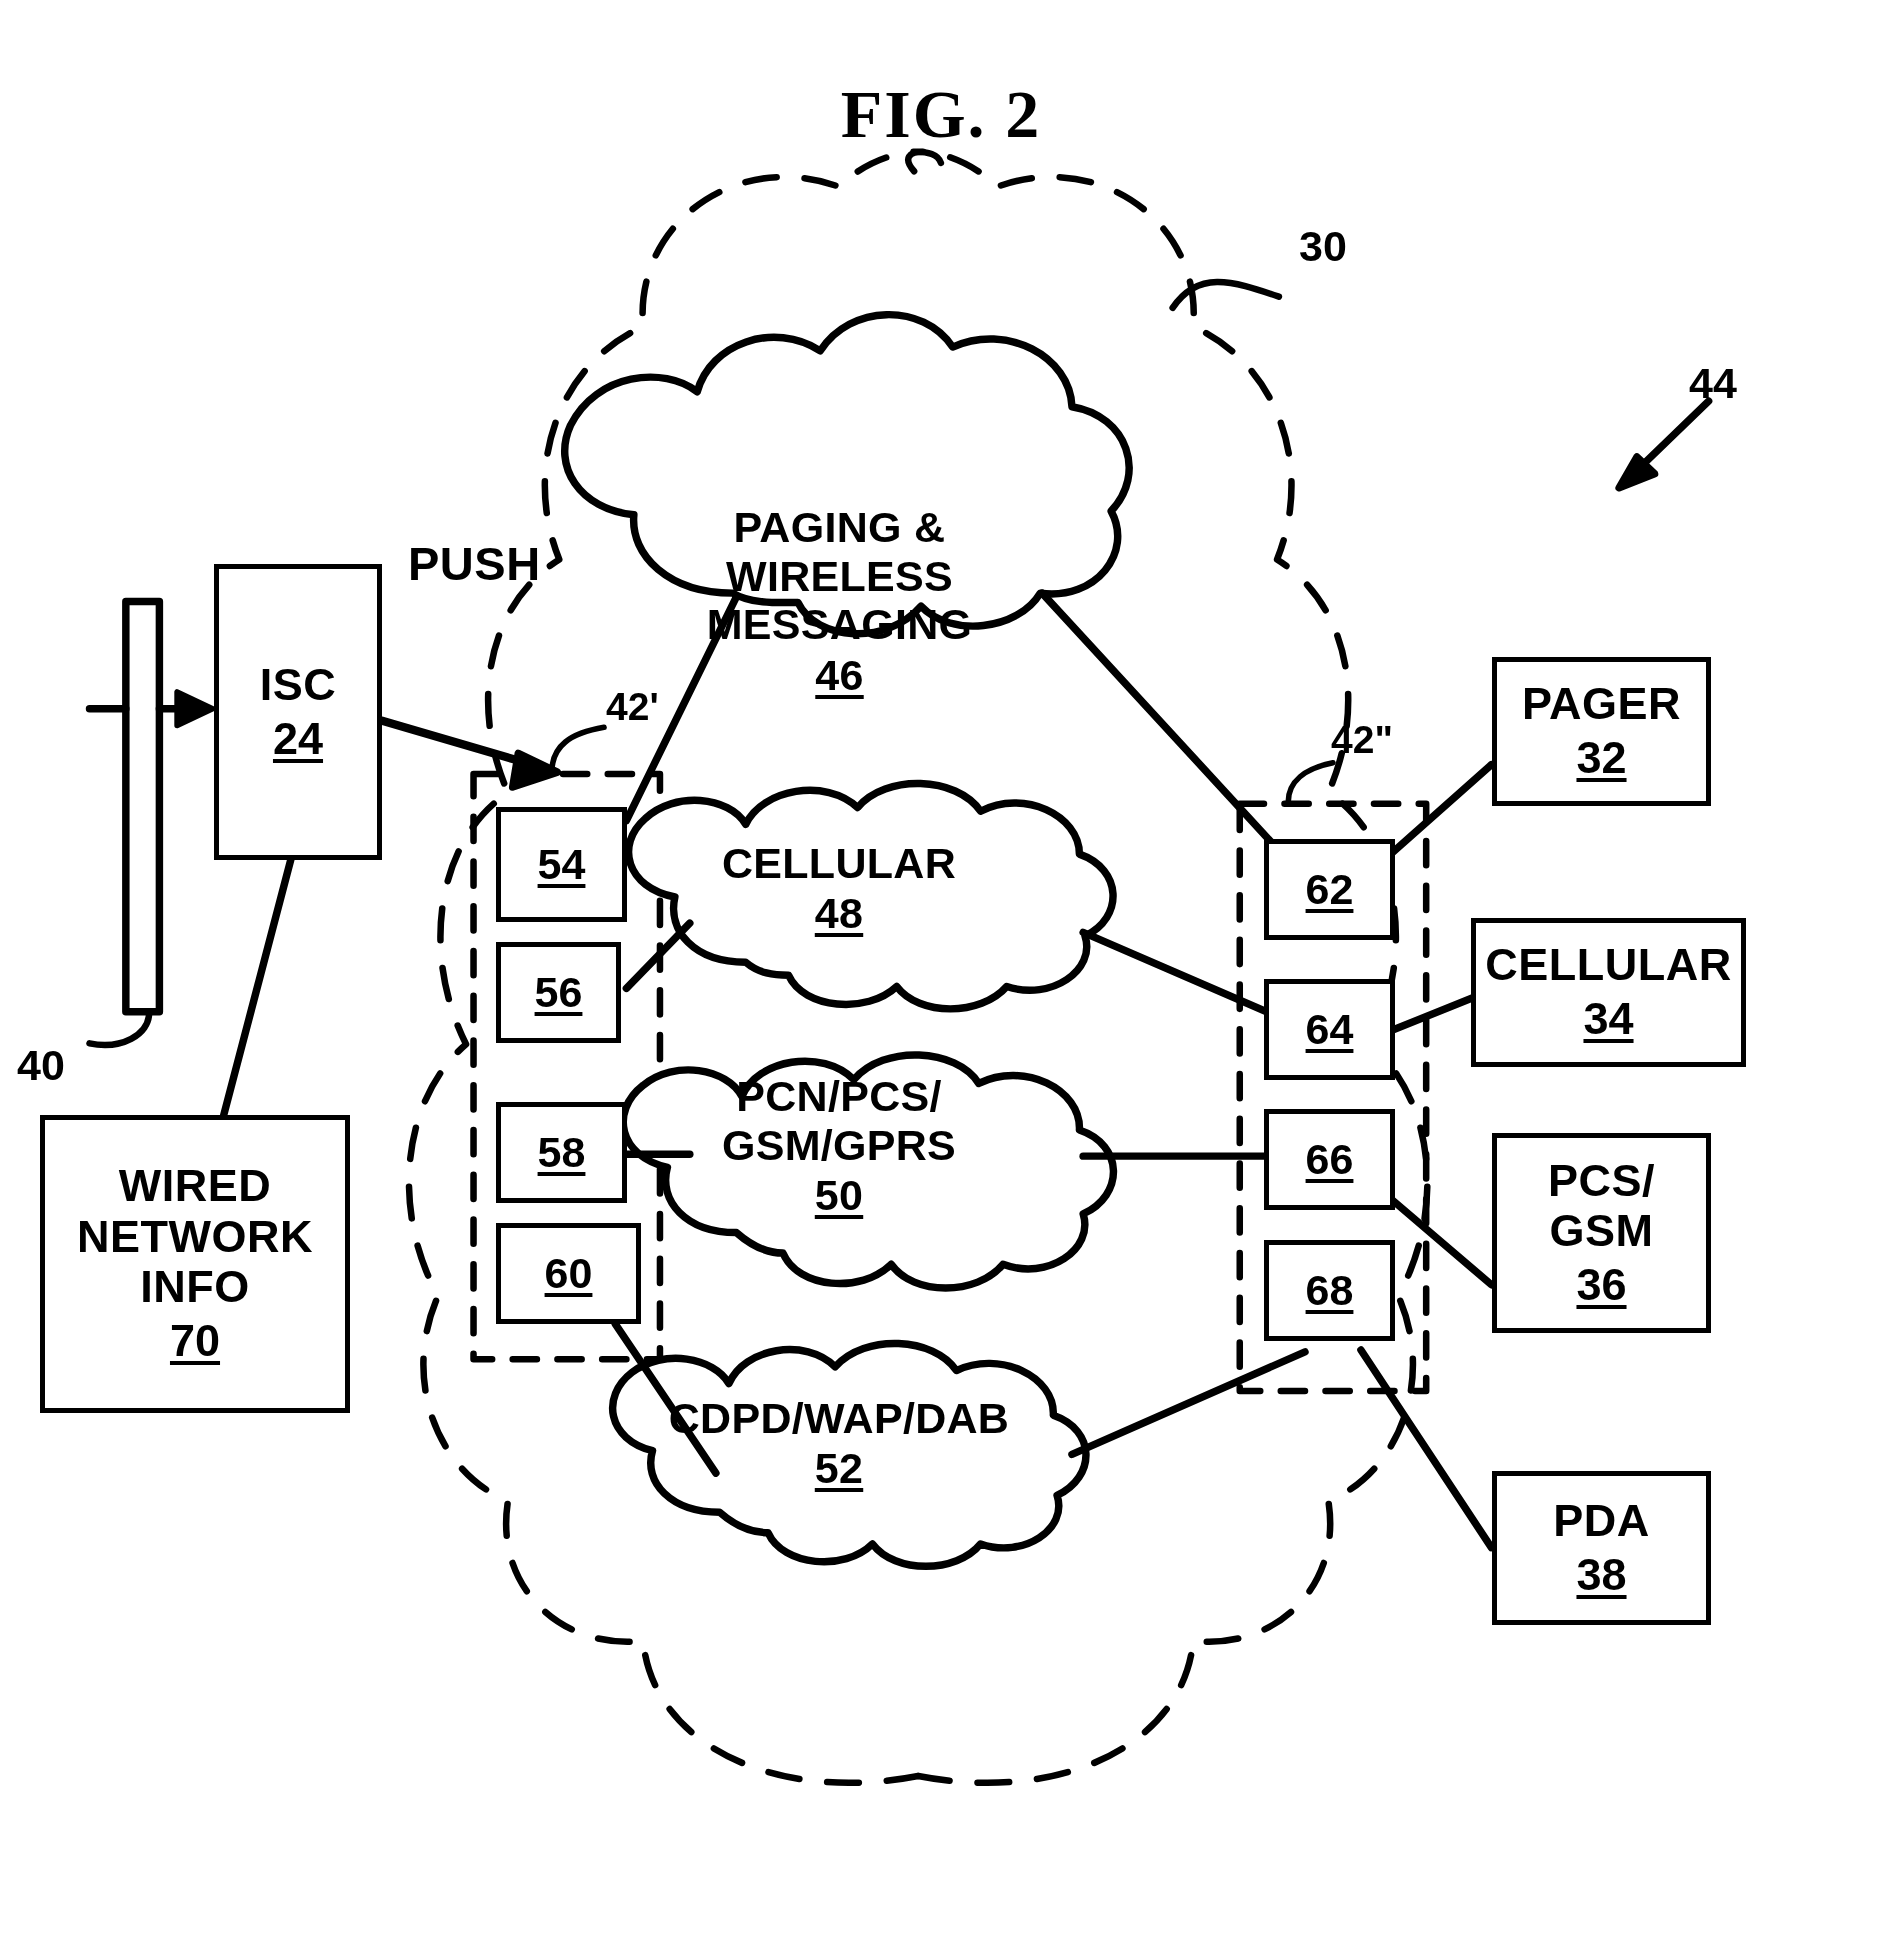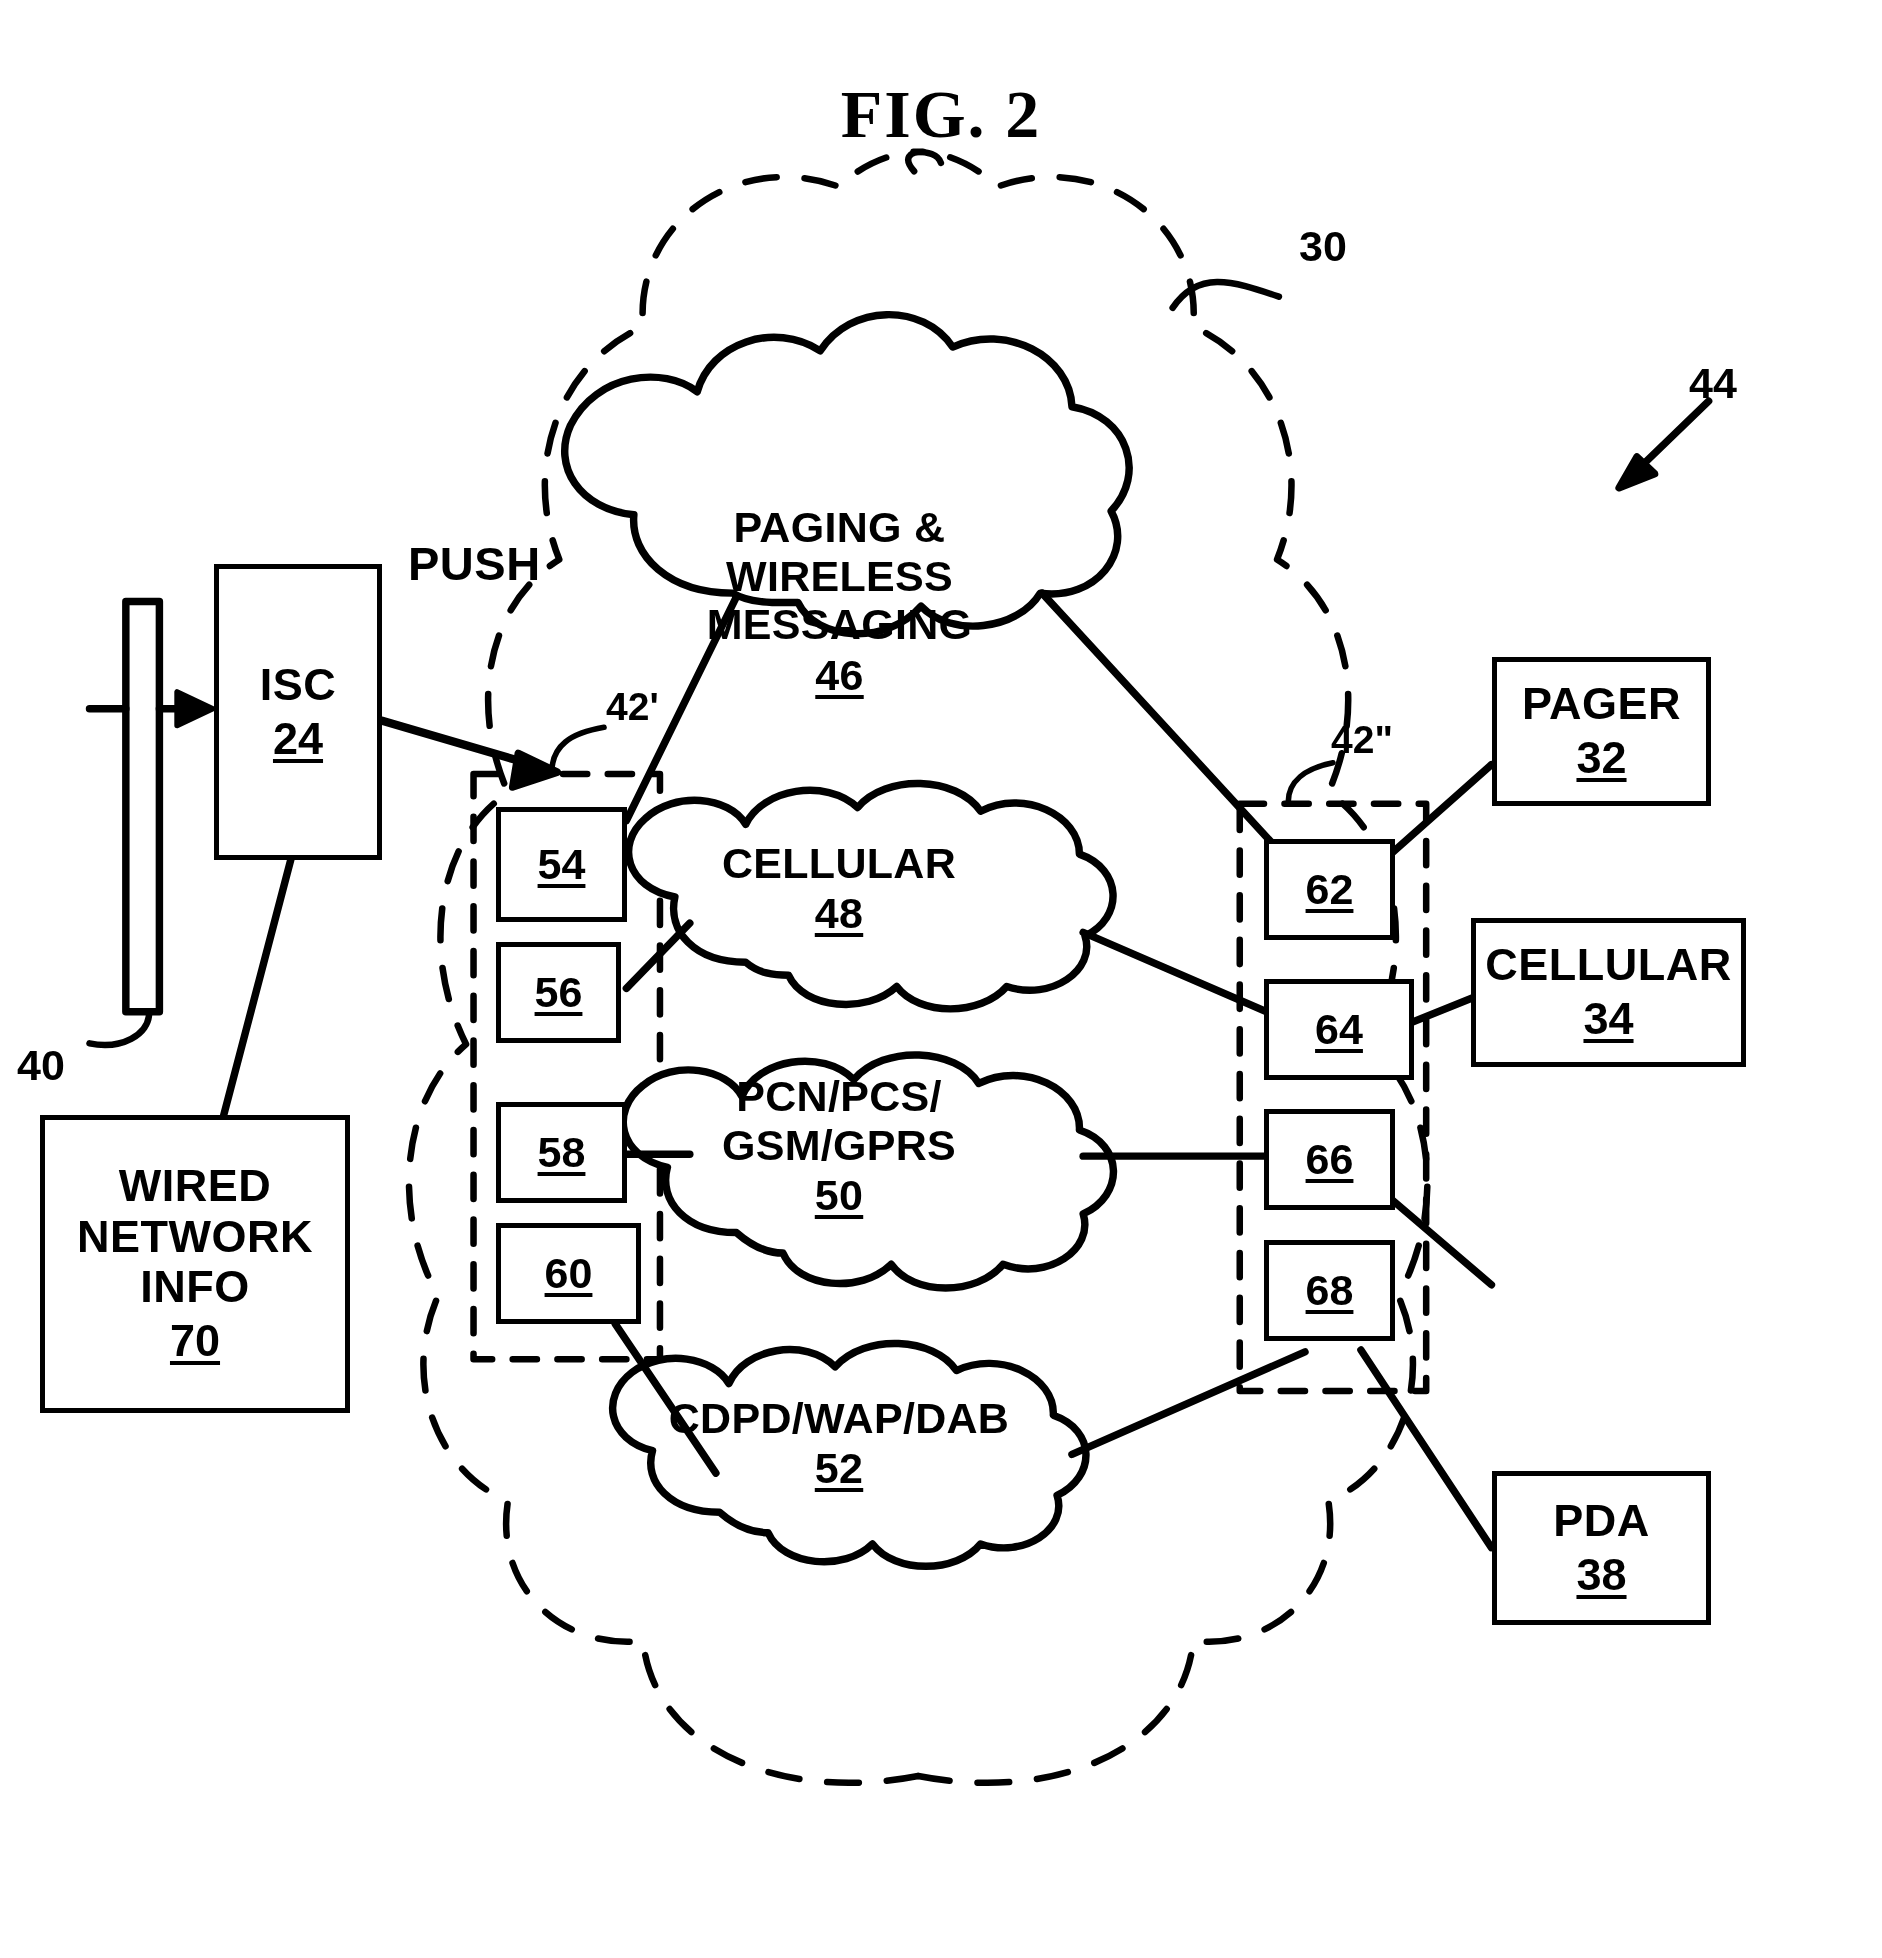--- a/index.html
+++ b/index.html
@@ -294,40 +294,45 @@
   </div>
 
   <div class="cloud-label" style="left:643px; top:1394px; width:392px;">
     <span>CDPD/WAP/DAB</span>
     <span class="num">52</span>
   </div>
 
   <div class="ifbox" style="left:1264px; top:839px; width:131px; height:101px;">
     <span>62</span>
   </div>
-  <div class="ifbox" style="left:1264px; top:979px; width:150px; height:101px;align-items:center;">
+  <div class="ifbox" style="left:1264px; top:979px; width:131px; height:101px;align-items:center;">
     <span>64</span>
   </div>
   <div class="ifbox" style="left:1264px; top:1109px; width:131px; height:101px;">
     <span>66</span>
   </div>
   <div class="ifbox" style="left:1264px; top:1240px; width:131px; height:101px;">
     <span>68</span>
   </div>
 
   <div class="node" style="left:1492px; top:657px; width:219px; height:149px;">
     <div class="ttl">PAGER</div>
     <div class="num">32</div>
   </div>
 
   <div class="node" style="left:1471px; top:918px; width:275px; height:149px;">
     <div class="ttl">CELLULAR</div>
     <div class="num">34</div>
   </div>
 
+  <div class="node" style="left:1492px; top:1133px; width:219px; height:200px;">
+    <div class="ttl">PCS/</div>
+    <div class="ttl">GSM</div>
+    <div class="num">36</div>
+  </div>
 
   <div class="node" style="left:1492px; top:1471px; width:219px; height:154px;">
     <div class="ttl">PDA</div>
     <div class="num">38</div>
   </div>
 
 </div>
 
 
 </body></html>

